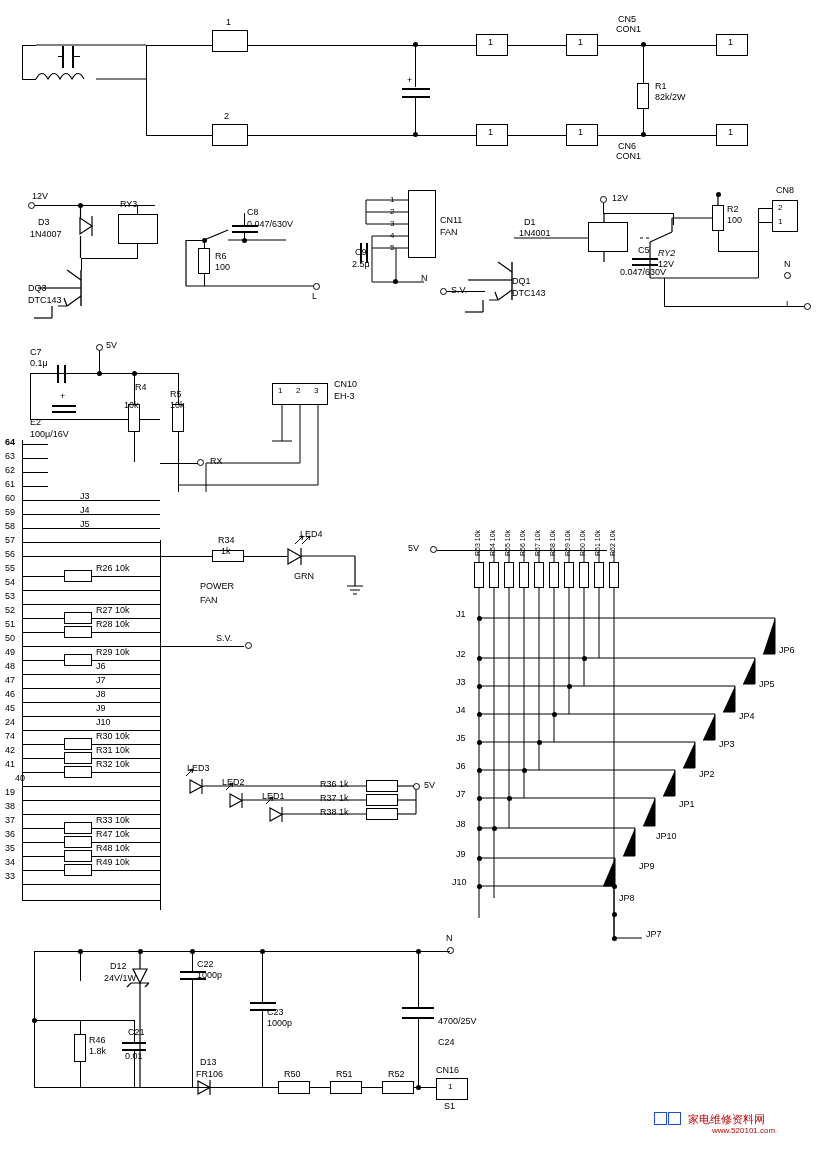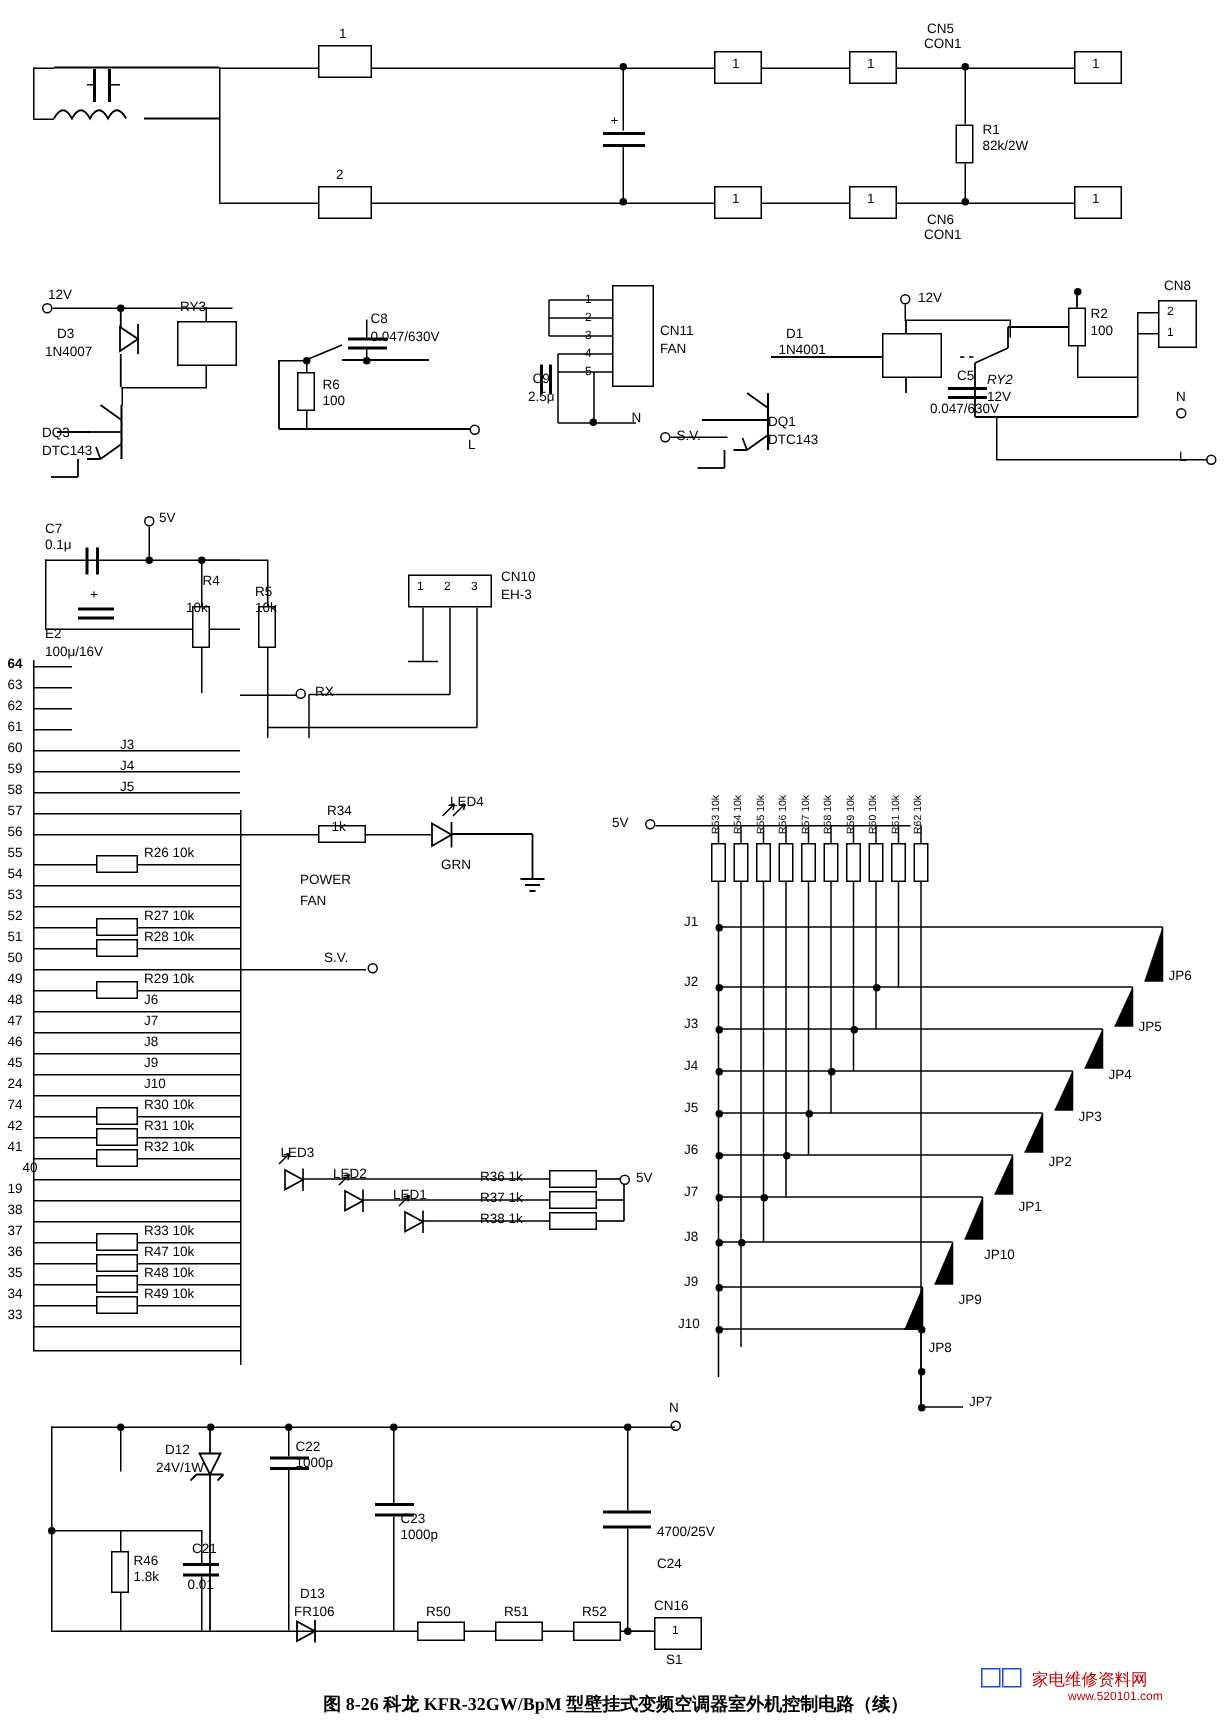--- a/index.html
+++ b/index.html
@@ -675,20 +675,19 @@
   <div class="lbl" style="left:284px;top:1070px;">R50</div>
   <div class="lbl" style="left:336px;top:1070px;">R51</div>
   <div class="lbl" style="left:388px;top:1070px;">R52</div>
 
   <div class="box" style="left:436px;top:1078px;width:32px;height:22px;"></div>
   <div class="lbl" style="left:436px;top:1066px;">CN16</div>
   <div class="lbl sm" style="left:448px;top:1083px;">1</div>
   <div class="lbl" style="left:444px;top:1102px;">S1</div>
   <div class="wire h" style="left:418px;top:1087px;width:18px;"></div>
 
-  <div class="caption" style="top:1128px;">图 8-26  科龙 KFR-32GW/BpM 型壁挂式变频空调器室外机控制电路（续）</div>
 
   <div class="wmbox" style="left:654px;top:1112px;"></div>
   <div class="wmbox" style="left:668px;top:1112px;"></div>
   <div class="wm" style="left:688px;top:1112px;">家电维修资料网</div>
   <div class="wmsub" style="left:712px;top:1126px;">www.520101.com</div>
 
 </div>
 
 </body></html>

